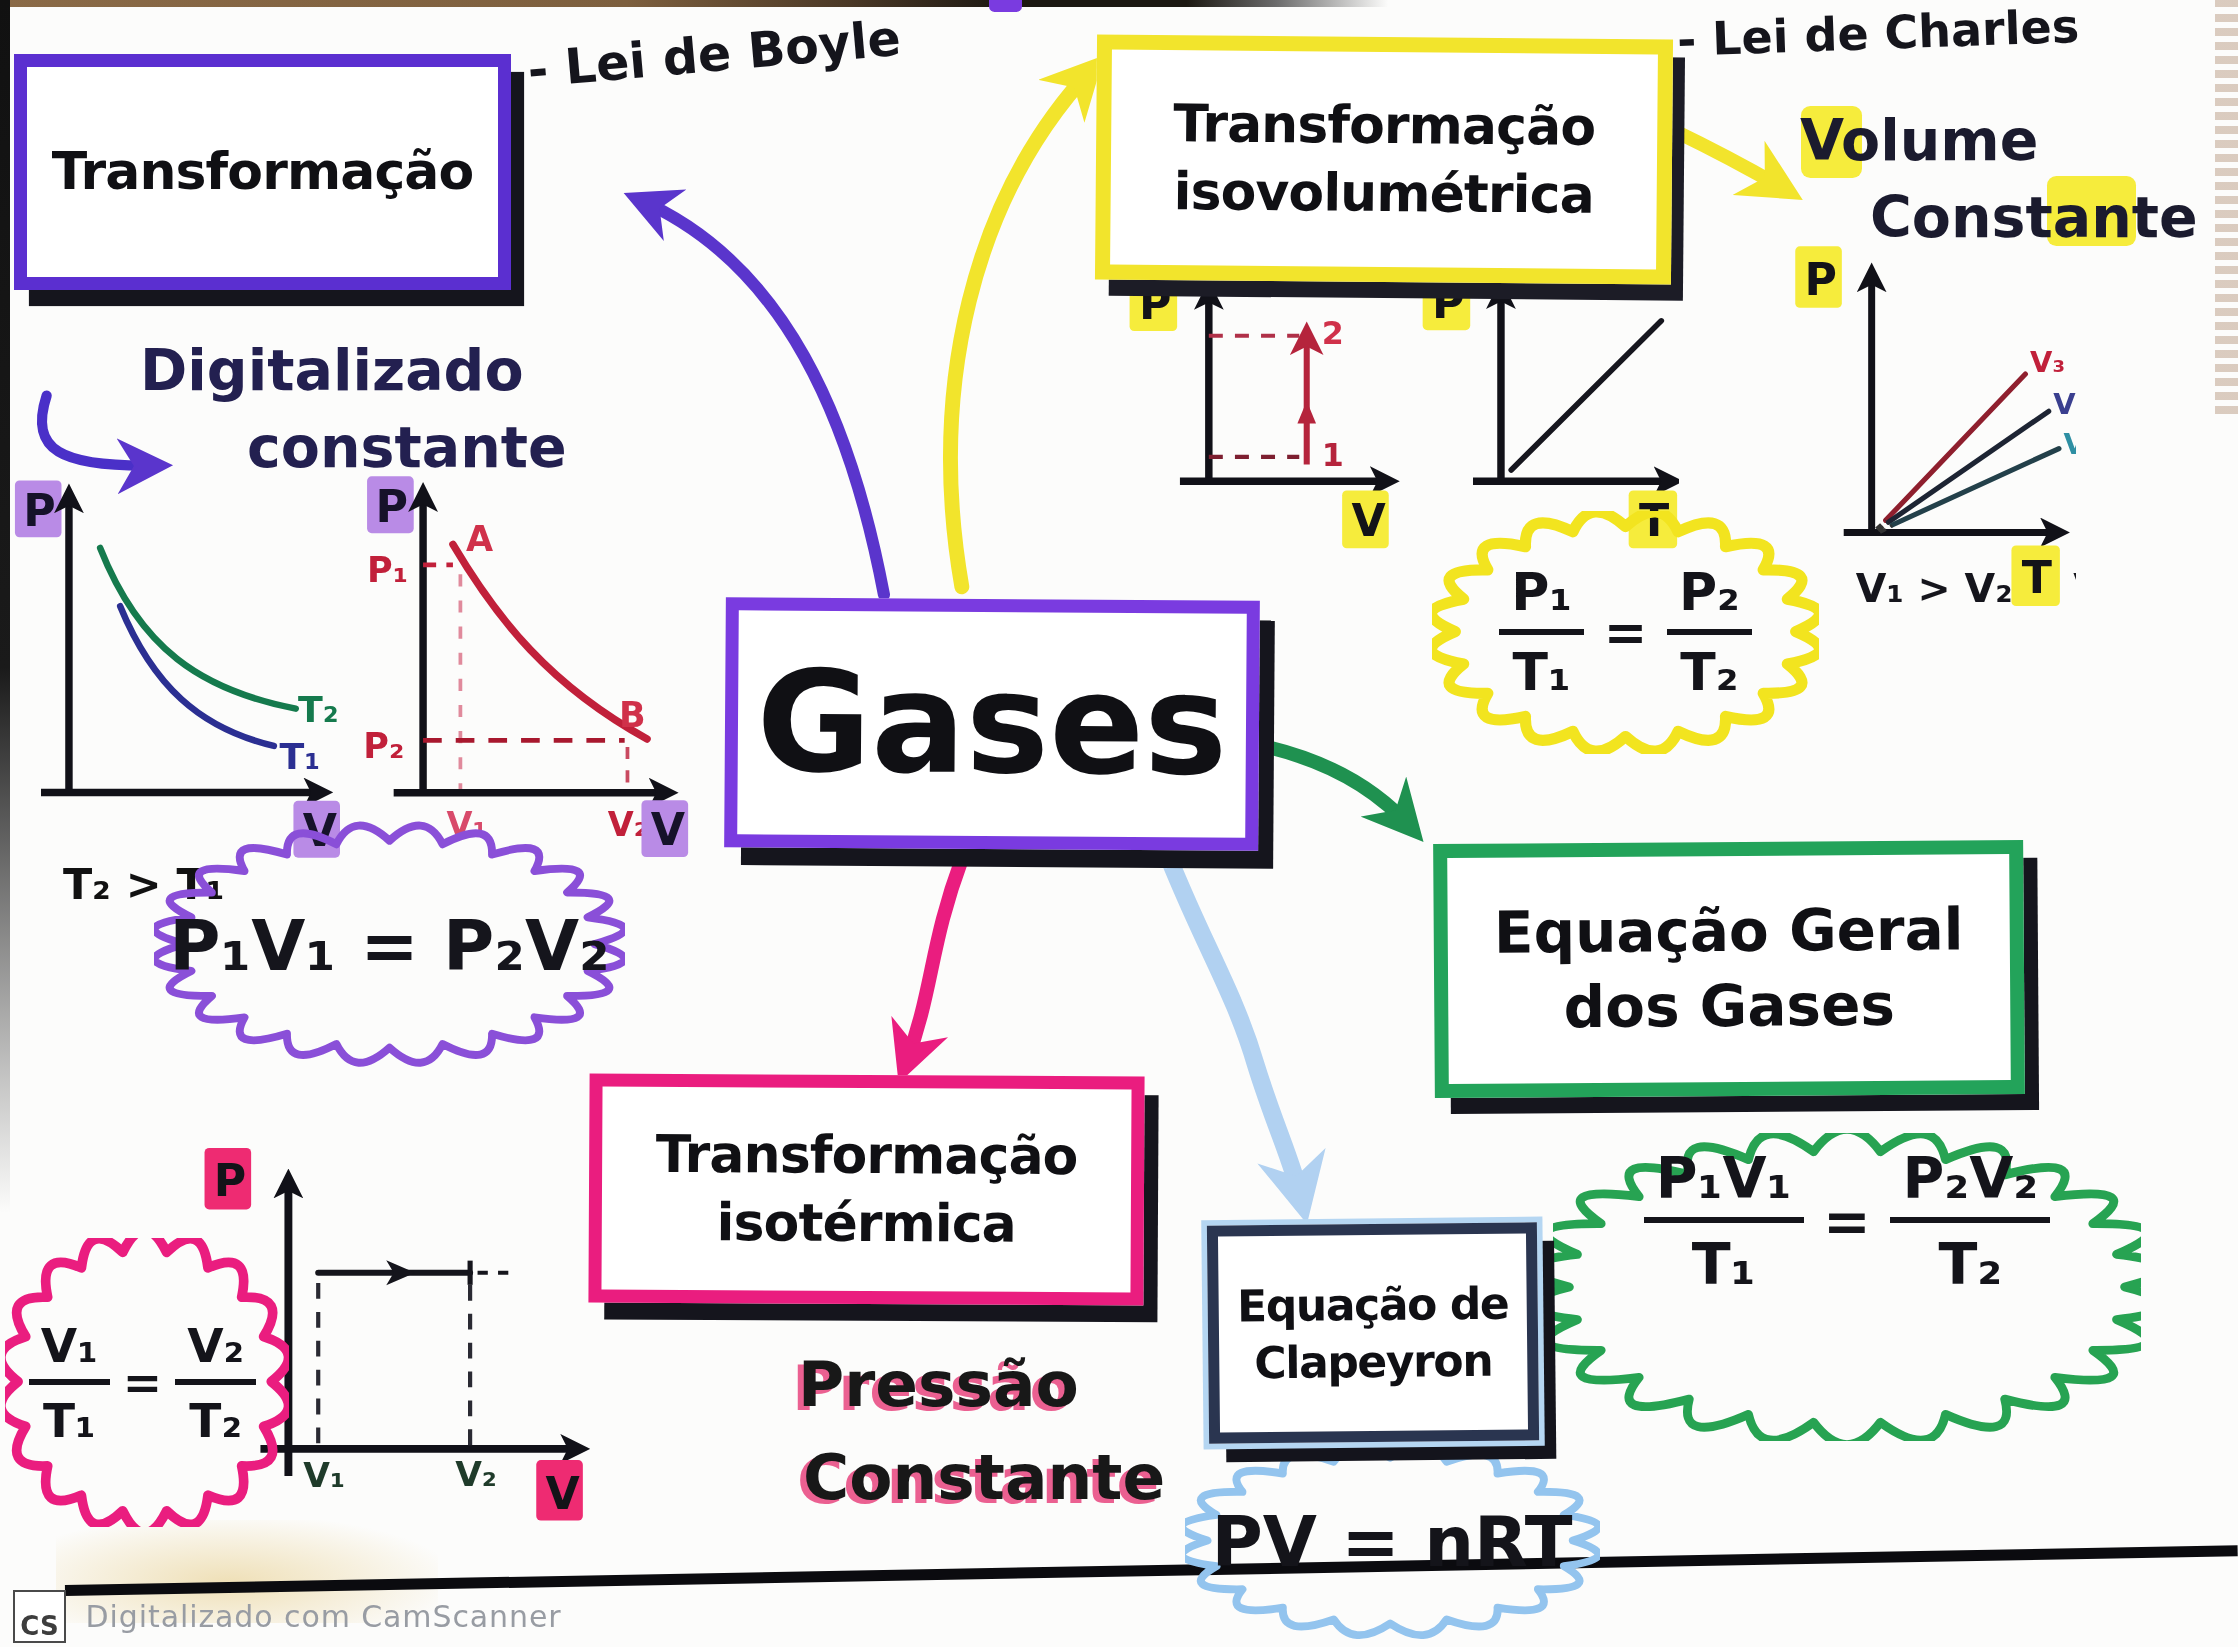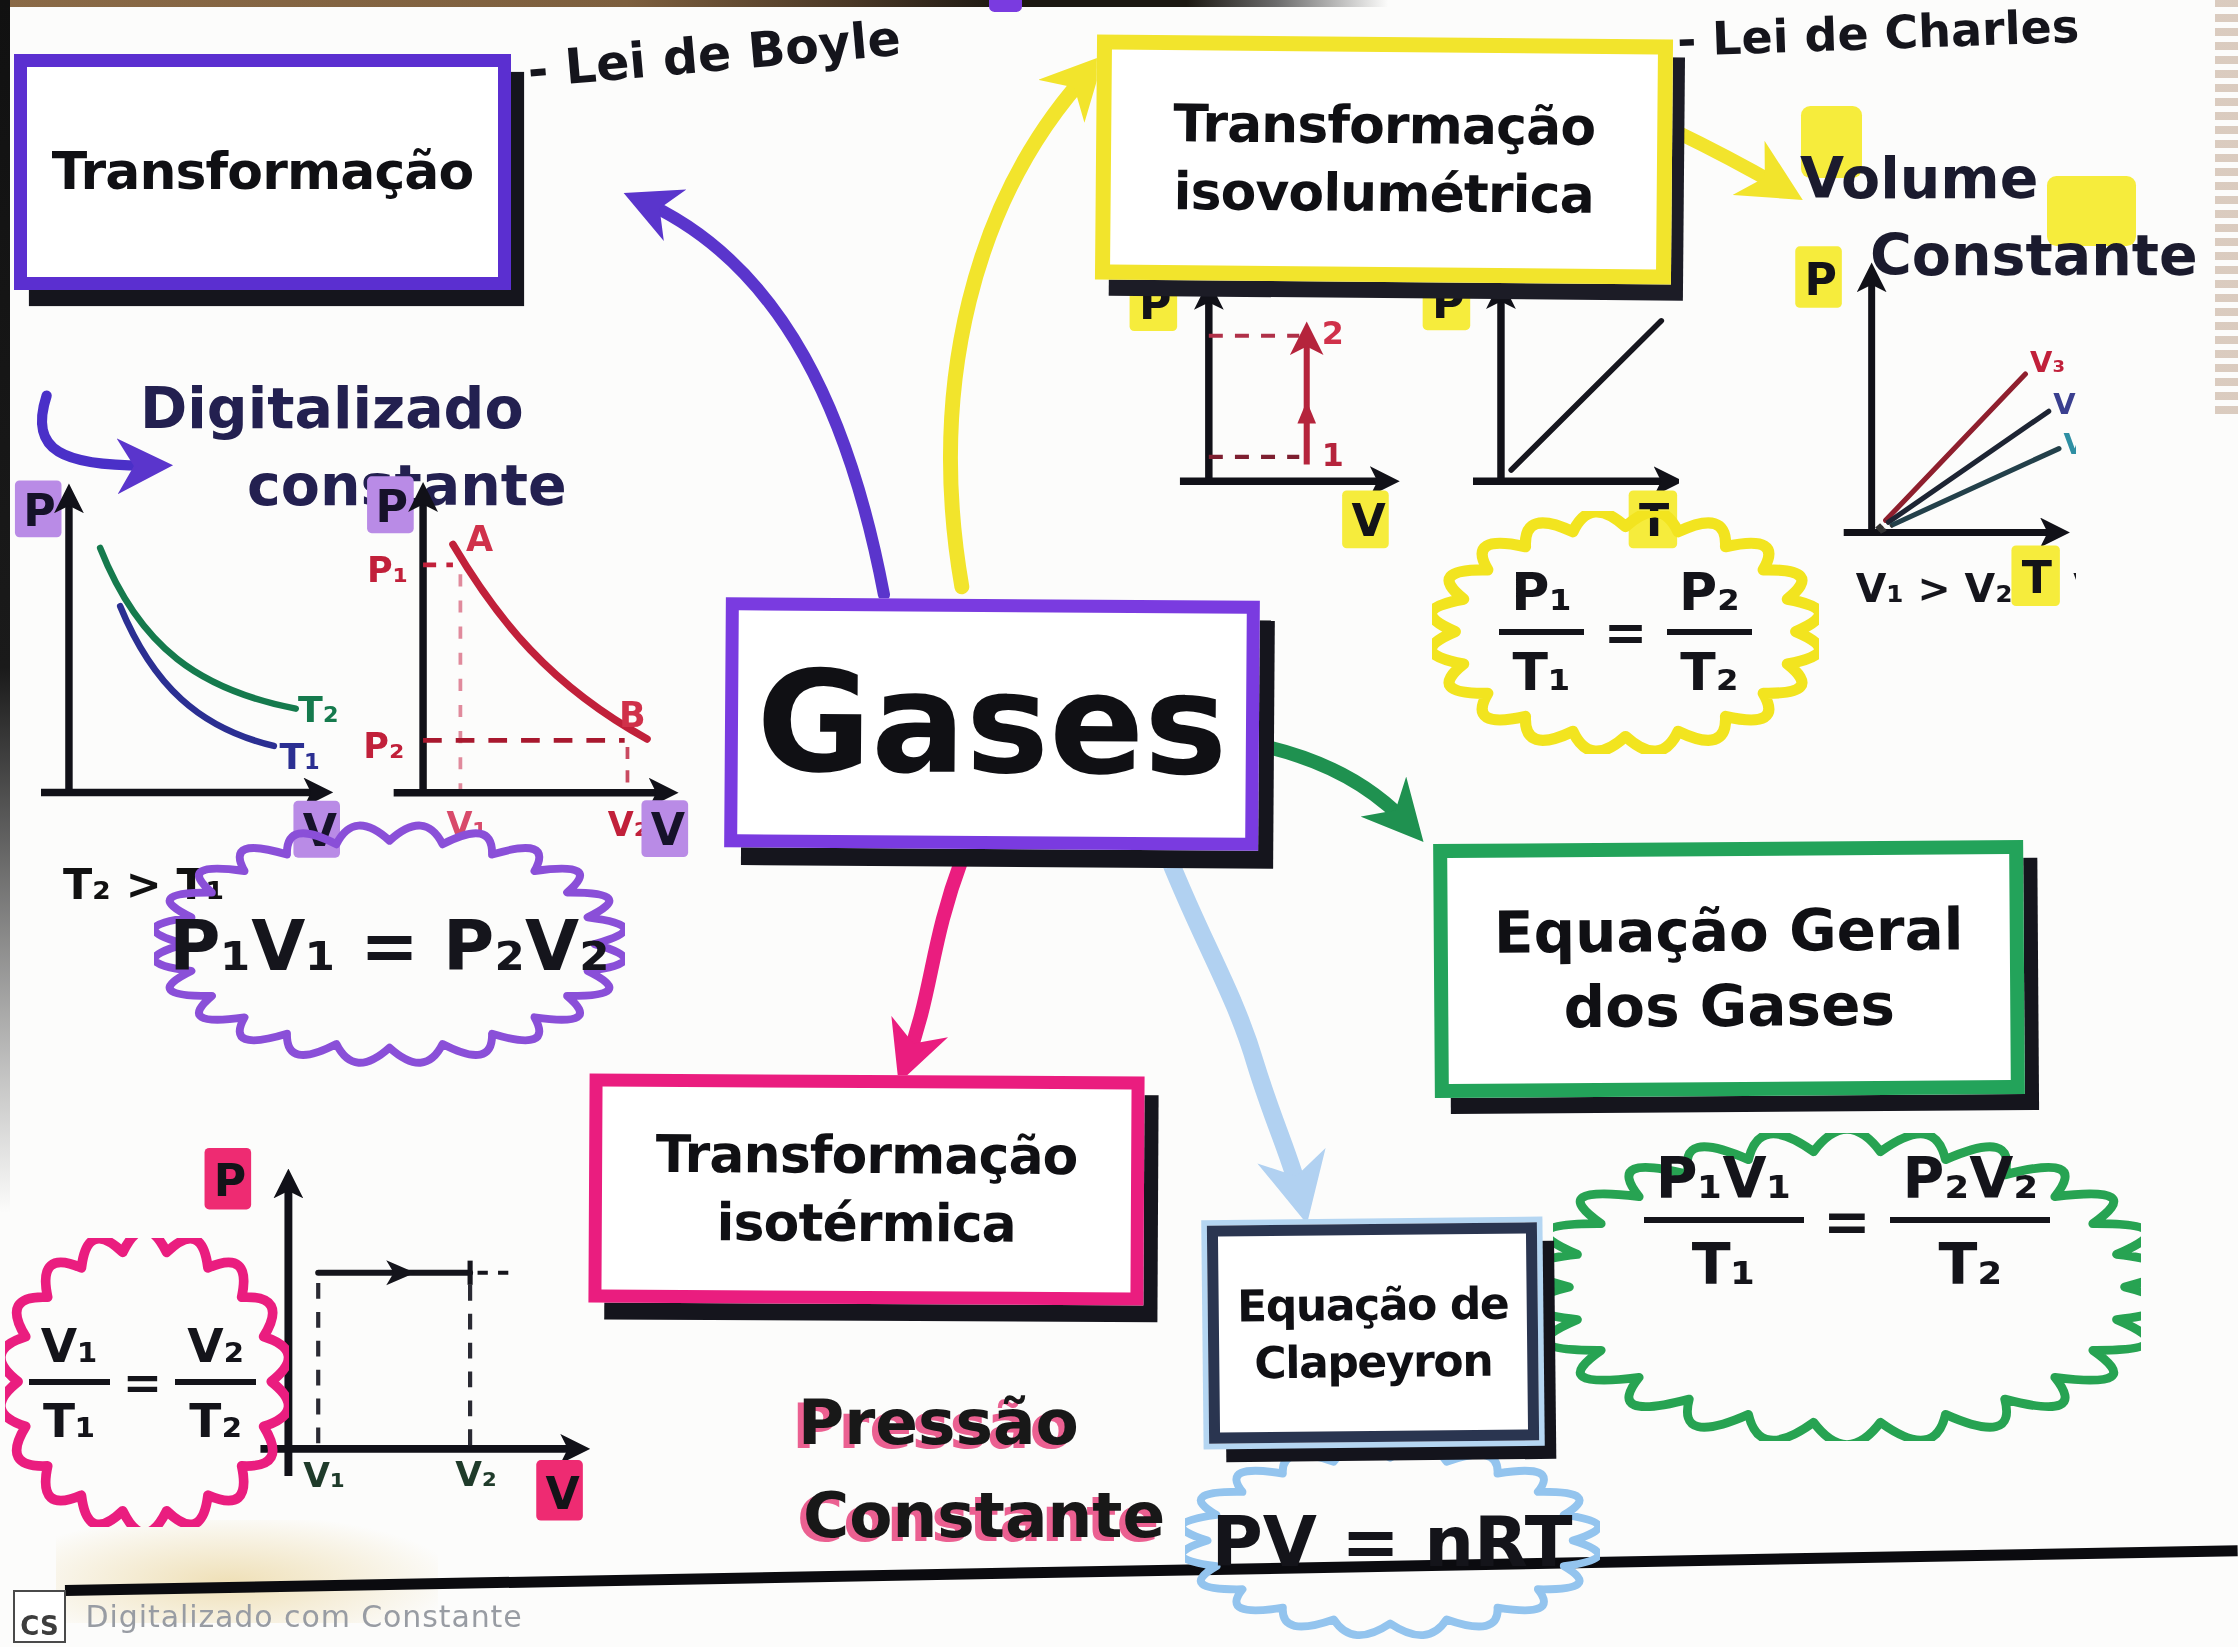--- a/index.html
+++ b/index.html
@@ -15,21 +15,21 @@
   .box-isovol{left:1096px;top:37px;width:546px;height:215px;border:15px solid #f2e42c;
            box-shadow:13px 17px 0 -0.9px #1c1c26;transform:rotate(0.5deg);font-size:52px;letter-spacing:-0.9px;}
   .box-green{left:1434px;top:842px;width:562px;height:226px;border:14px solid #23a35a;
            box-shadow:15px 17px 0 -0.9px #15151d;transform:rotate(-0.4deg);font-size:58px;}
   .box-pink{left:589px;top:1075px;width:529px;height:203px;border:13px solid #ea1d7f;
            box-shadow:15px 17.7px 0 -0.9px #15151d;transform:rotate(0.3deg);font-size:52px;letter-spacing:-0.9px;}
   .box-blue{left:1208px;top:1224px;width:308px;height:196px;border:11.2px solid #2a3550;
            box-shadow:0 0 0 5.6px #b5d6f2,17px 18.7px 0 0 #14141c;transform:rotate(-0.6deg);
            font-size:44px;letter-spacing:-1.4px;}
   .law{position:absolute;font-weight:bold;color:#15151c;z-index:2;white-space:nowrap;}
-  .note{position:absolute;font-weight:bold;z-index:2;line-height:1.35;margin-top:38px;}
+  .note{position:absolute;font-weight:bold;z-index:2;line-height:1.35;}
   .note div{white-space:nowrap;}
   svg text{font-family:"DejaVu Sans",sans-serif;font-weight:bold;}
   .formula-overlay{position:absolute;display:flex;align-items:center;justify-content:center;
                    font-weight:bold;color:#14141a;z-index:2;}
   .fraction{display:flex;flex-direction:column;align-items:center;}
   .fraction .num{padding:0 12px 6.5px;border-bottom:6.5px solid #14141a;}
   .fraction .den{padding-top:7.5px;}
   .eq{margin:0 19.6px;}
   .hl-blob{position:absolute;background:#f6ec3c;z-index:1;border-radius:9.3px;}
   .edge{position:absolute;z-index:1;}
@@ -285,17 +285,17 @@
     <path fill="none" stroke="#93c4ee" stroke-width="17" stroke-linejoin="round" d="M 832.0 218.0 Q 951.1 254.8 812.8 273.0 Q 901.0 324.7 757.1 322.6 Q 805.9 384.1 670.4 362.0 Q 674.9 427.4 561.1 387.3 Q 520.9 450.1 440.0 396.0 Q 359.1 450.1 318.9 387.3 Q 205.1 427.4 209.6 362.0 Q 74.1 384.1 122.9 322.6 Q -21.0 324.7 67.2 273.0 Q -71.1 254.8 48.0 218.0 Q -71.1 181.2 67.2 163.0 Q -21.0 111.3 122.9 113.4 Q 74.1 51.9 209.6 74.0 Q 205.1 8.6 318.9 48.7 Q 359.1 -14.1 440.0 40.0 Q 520.9 -14.1 561.1 48.7 Q 674.9 8.6 670.4 74.0 Q 805.9 51.9 757.1 113.4 Q 901.0 111.3 812.8 163.0 Q 951.1 181.2 832.0 218.0 Z"></path>
   </svg>
   <div class="formula-overlay" style="left:1203px;top:1488px;width:378px;height:107px;font-size:70px;">
     <span>PV = nRT</span>
   </div>
 
   <div class="wm">
     <div class="wm-logo">
       <span>CS</span>
     </div>
-    <div class="wm-text">Digitalizado com Constante</div>
+    <div class="wm-text">Digitalizado com CamScanner</div>
   </div>
 
 </div>
 
 
 </body></html>

